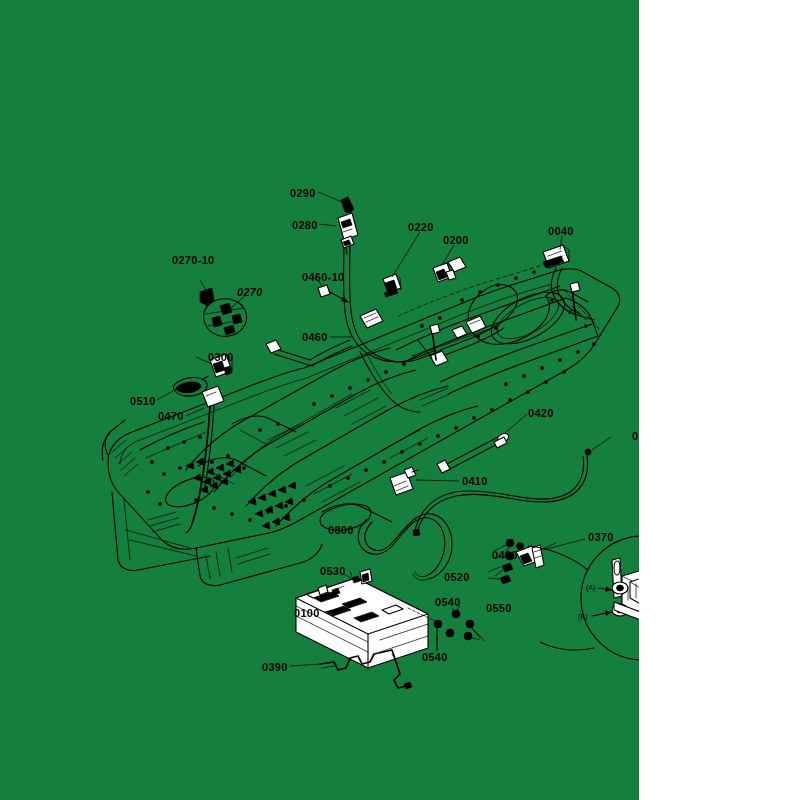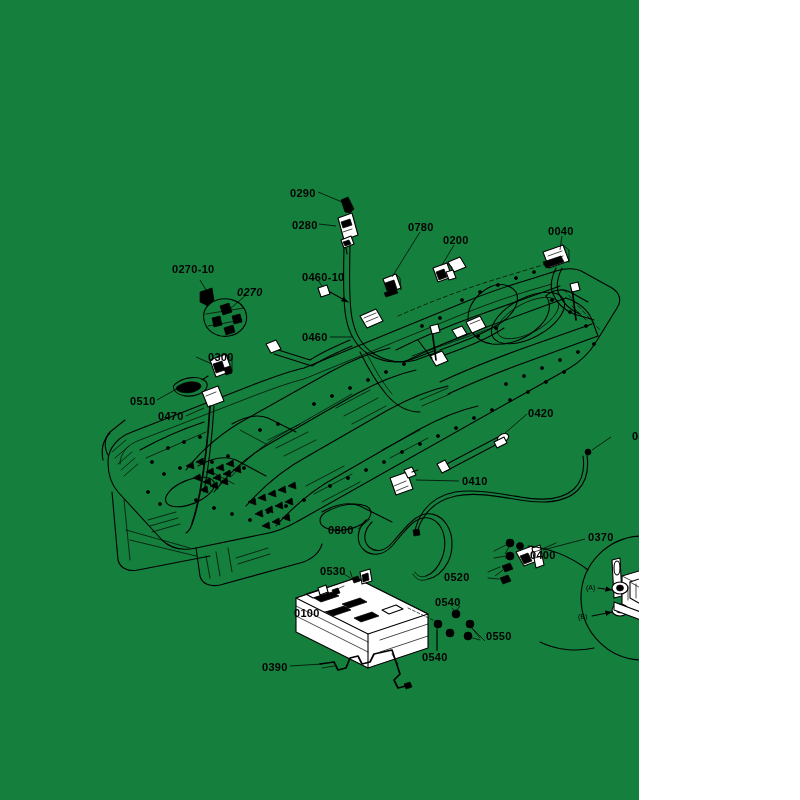--- a/index.html
+++ b/index.html
@@ -495,41 +495,41 @@
       <path d="M324,612 L350,607"></path>
       <path d="M460,606 L456,611"></path>
       <path d="M485,641 L471,627"></path>
       <path d="M437,651 L437,630"></path>
       <path d="M290,666 L322,664"></path>
     </g>
   </svg>
 
   <div class="lbl" style="left:290px;top:188px;">0290</div>
   <div class="lbl" style="left:292px;top:220px;">0280</div>
-  <div class="lbl" style="left:408px;top:222px;">0780</div>
+  <div class="lbl" style="left:408px;top:222px;">0220</div>
   <div class="lbl" style="left:443px;top:235px;">0200</div>
   <div class="lbl" style="left:548px;top:226px;">0040</div>
-  <div class="lbl" style="left:172px;top:264px;text-align:right;">0270-10</div>
+  <div class="lbl" style="left:172px;top:255px;text-align:right;">0270-10</div>
   <div class="lbl" style="left:237px;top:287px;font-style:italic;">0270</div>
   <div class="lbl" style="left:302px;top:272px;">0460-10</div>
   <div class="lbl" style="left:302px;top:332px;">0460</div>
   <div class="lbl" style="left:168px;top:352px;padding-left:40px;">0300</div>
   <div class="lbl" style="left:130px;top:396px;">0510</div>
   <div class="lbl" style="left:158px;top:411px;">0470</div>
   <div class="lbl" style="left:528px;top:408px;">0420</div>
   <div class="lbl" style="left:612px;top:431px;padding-left:20px;">0430</div>
   <div class="lbl" style="left:462px;top:476px;">0410</div>
   <div class="lbl" style="left:328px;top:525px;">0800</div>
-  <div class="lbl" style="left:496px;top:550px;padding-left:34px;">0400</div>
+  <div class="lbl" style="left:458px;top:550px;padding-left:34px;">0400</div>
   <div class="lbl" style="left:588px;top:532px;">0370</div>
   <div class="lbl" style="left:444px;top:572px;">0520</div>
   <div class="lbl" style="left:320px;top:566px;">0530</div>
   <div class="lbl" style="left:294px;top:608px;">0100</div>
   <div class="lbl" style="left:435px;top:597px;">0540</div>
-  <div class="lbl" style="left:486px;top:631px;">0550</div>
+  <div class="lbl" style="left:486px;top:603px;">0550</div>
   <div class="lbl" style="left:422px;top:652px;">0540</div>
   <div class="lbl" style="left:262px;top:662px;">0390</div>
 
   <div class="clbl" style="left:586px;top:584px;">(A)</div>
   <div class="clbl" style="left:578px;top:613px;">(B)</div>
   <div class="clbl" style="left:672px;top:615px;">(C)</div>
   <div class="clbl" style="left:664px;top:574px;">(D)</div>
 
 </div>
 

